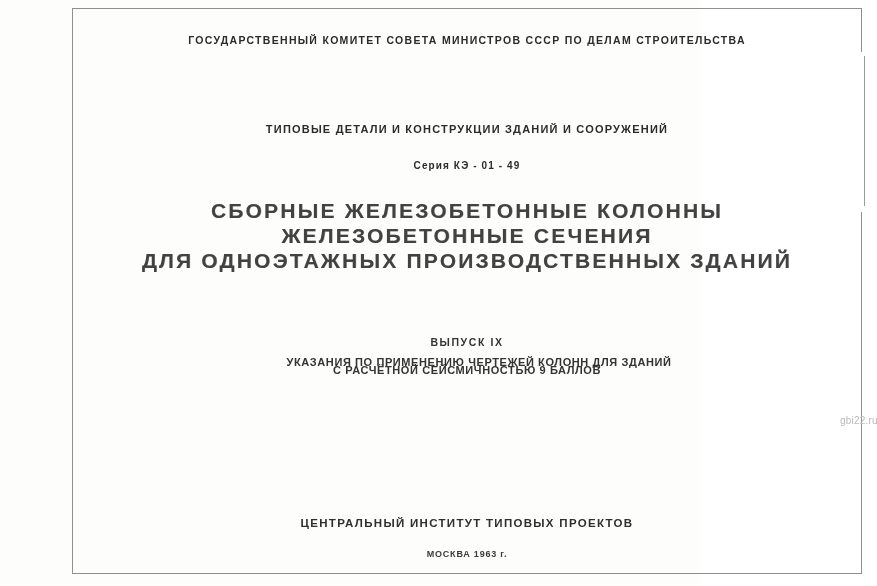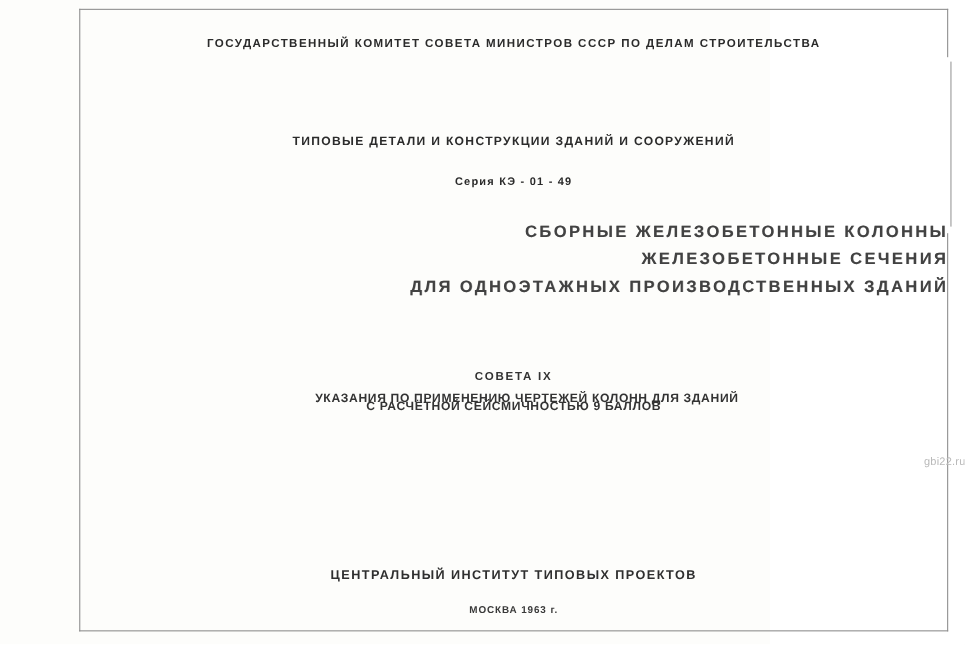--- a/index.html
+++ b/index.html
@@ -99,27 +99,26 @@
     letter-spacing: 1.1px;
     color: #2b2b2b;
     font-weight: 700;
   }
 
   .main-title {
     top: 198px;
     color: #3a3a3a;
   }
   .main-title .line {
-    font-size: 15px;
+    font-size: 21px;
     letter-spacing: 2.2px;
     font-weight: 700;
     line-height: 25px;
     color: #424242;
     text-shadow: 0.4px 0 0 rgba(90,90,90,0.45);
-    text-align: right;
   }
 
   .issue {
     top: 336px;
     font-size: 10.5px;
     letter-spacing: 1.6px;
     font-weight: 700;
     color: #333;
   }
 
@@ -181,21 +180,21 @@
   <div class="center series-title">ТИПОВЫЕ ДЕТАЛИ И КОНСТРУКЦИИ  ЗДАНИЙ И СООРУЖЕНИЙ</div>
 
   <div class="center series-code">Серия КЭ - 01 - 49</div>
 
   <div class="center main-title">
     <div class="line">СБОРНЫЕ  ЖЕЛЕЗОБЕТОННЫЕ   КОЛОННЫ</div>
     <div class="line">ЖЕЛЕЗОБЕТОННЫЕ  СЕЧЕНИЯ</div>
     <div class="line">ДЛЯ ОДНОЭТАЖНЫХ  ПРОИЗВОДСТВЕННЫХ  ЗДАНИЙ</div>
   </div>
 
-  <div class="center issue">СОВЕТА  IX</div>
+  <div class="center issue">ВЫПУСК  IX</div>
   <div class="center sub1">УКАЗАНИЯ ПО ПРИМЕНЕНИЮ ЧЕРТЕЖЕЙ  КОЛОНН ДЛЯ ЗДАНИЙ</div>
   <div class="center sub2">С РАСЧЁТНОЙ   СЕЙСМИЧНОСТЬЮ  9  БАЛЛОВ</div>
 
   <div class="center institute">ЦЕНТРАЛЬНЫЙ  ИНСТИТУТ  ТИПОВЫХ  ПРОЕКТОВ</div>
   <div class="center city">МОСКВА 1963 г.</div>
 
   <div class="watermark">gbi22.ru</div>
 
 </div>
 

